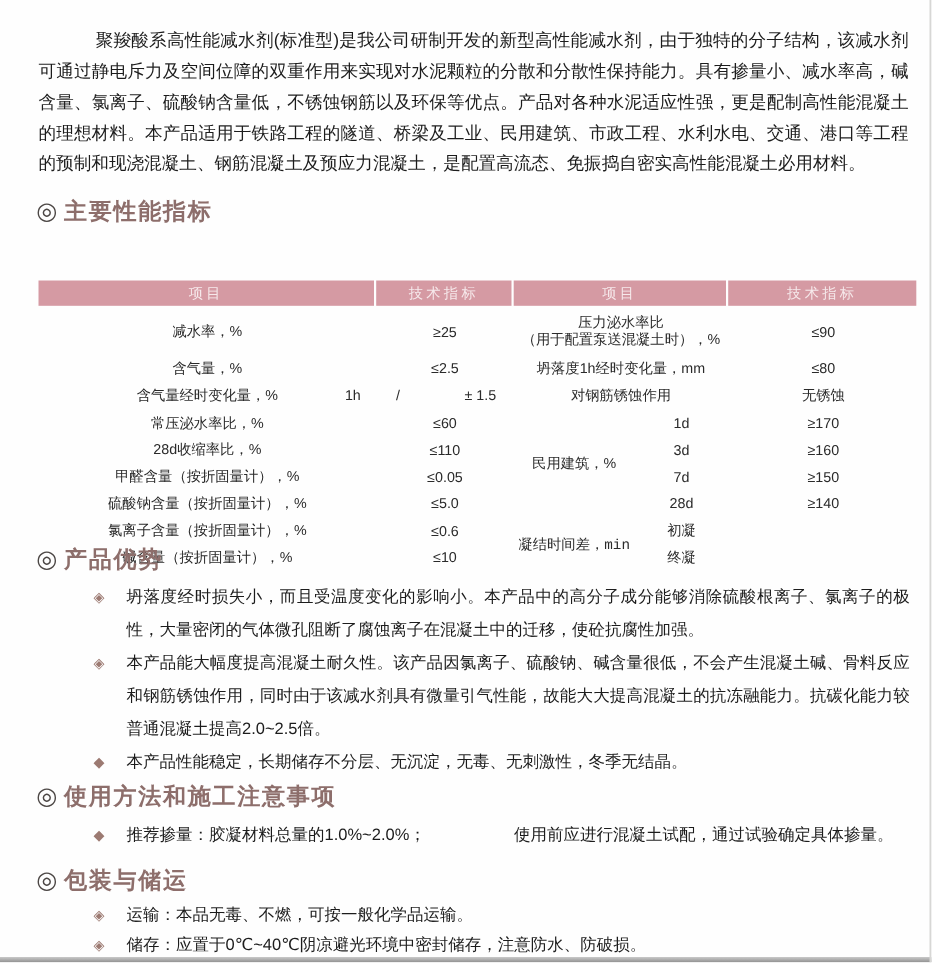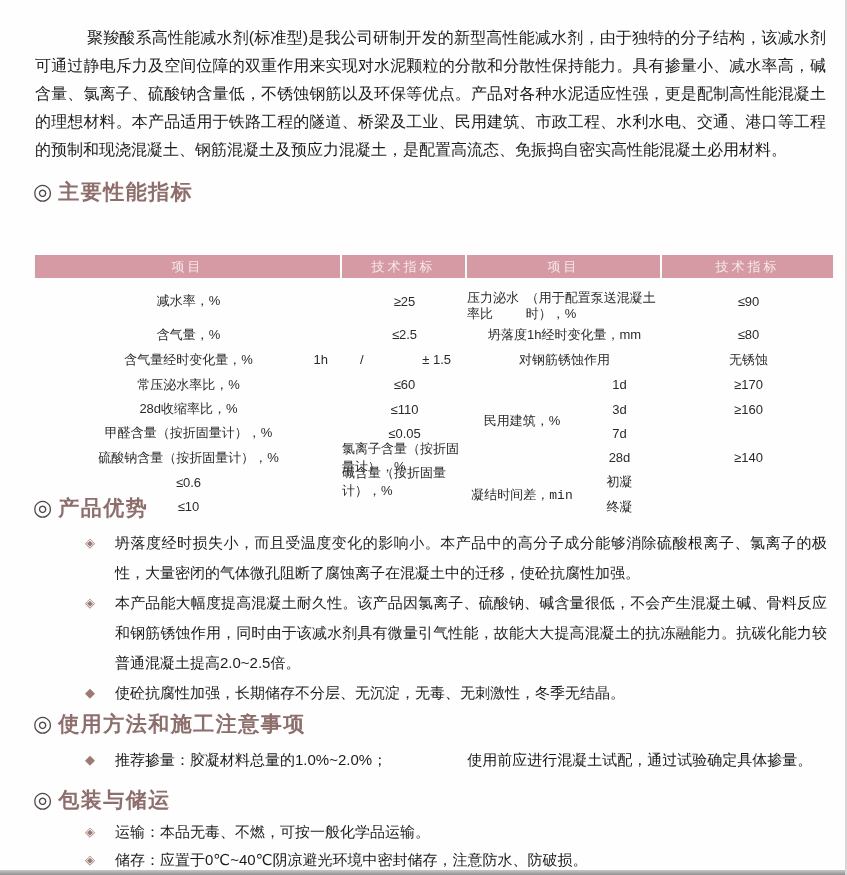--- a/index.html
+++ b/index.html
@@ -35,21 +35,21 @@
              display:flex;align-items:center;justify-content:center;letter-spacing:3px;}
   .tbody{display:flex;margin-top:2px;}
   .grid-left{display:grid;grid-template-columns:307px 125px;
              grid-template-rows:42px 25px 25px 25px 24px 24px 25px 24px 25px;width:432px;}
   .grid-right{display:grid;grid-template-columns:110px 85px 173px;
               grid-template-rows:42px 25px 25px 25px 24px 24px 25px 24px 25px;width:368px;}
   .cell{display:flex;align-items:center;justify-content:center;font-size:13px;color:#2a2a2a;}
   .cell.rel{position:relative;}
   .cell .time{position:absolute;right:14px;}
   .cell.spread{justify-content:space-between;padding:0 16px 0 18px;}
-  .two-line{line-height:16px;align-items:flex-end;}
+  .two-line{flex-direction:column;line-height:16px;}
   .span-label{grid-column:1 / span 2;}
   .c3{grid-column:3;}
   .strength-label{grid-column:1;grid-row:4 / span 4;}
   .setting-label{grid-column:1;grid-row:8 / span 2;font-family:Liberation Mono, monospace;}
   .setting-value{grid-column:3;grid-row:8 / span 2;}
 
   
   .bullet-list{position:absolute;left:35px;width:792px;}
   #adv-list{top:528px;}
   #usage-item-wrap{top:745px;}
@@ -106,20 +106,21 @@
         <div class="cell">常压泌水率比，%</div>
         <div class="cell">≤60</div>
 
         <div class="cell">28d收缩率比，%</div>
         <div class="cell">≤110</div>
 
         <div class="cell">甲醛含量（按折固量计），%</div>
         <div class="cell">≤0.05</div>
 
         <div class="cell">硫酸钠含量（按折固量计），%</div>
+        <div class="cell">≤5.0</div>
 
         <div class="cell">氯离子含量（按折固量计），%</div>
         <div class="cell">≤0.6</div>
 
         <div class="cell">碱含量（按折固量计），%</div>
         <div class="cell">≤10</div>
       </div>
 
       <div class="grid-right">
         <div class="cell two-line span-label" style="grid-row:1">
@@ -133,20 +134,21 @@
 
         <div class="cell span-label" style="grid-row:3">对钢筋锈蚀作用</div>
         <div class="cell c3" style="grid-row:3">无锈蚀</div>
 
         <div class="cell strength-label">民用建筑，%</div>
         <div class="cell" style="grid-column:2;grid-row:4">1d</div>
         <div class="cell c3" style="grid-row:4">≥170</div>
         <div class="cell" style="grid-column:2;grid-row:5">3d</div>
         <div class="cell c3" style="grid-row:5">≥160</div>
         <div class="cell" style="grid-column:2;grid-row:6">7d</div>
+        <div class="cell c3" style="grid-row:6">≥150</div>
         <div class="cell" style="grid-column:2;grid-row:7">28d</div>
         <div class="cell c3" style="grid-row:7">≥140</div>
 
         <div class="cell setting-label">凝结时间差，min</div>
         <div class="cell" style="grid-column:2;grid-row:8">初凝</div>
         <div class="cell" style="grid-column:2;grid-row:9">终凝</div>
       </div>
 
     </div>
   </div>
@@ -159,21 +161,21 @@
     <div class="bullet-item">
       <span class="diamond">◈</span>
       <span>坍落度经时损失小，而且受温度变化的影响小。本产品中的高分子成分能够消除硫酸根离子、氯离子的极性，大量密闭的气体微孔阻断了腐蚀离子在混凝土中的迁移，使砼抗腐性加强。</span>
     </div>
     <div class="bullet-item">
       <span class="diamond">◈</span>
       <span>本产品能大幅度提高混凝土耐久性。该产品因氯离子、硫酸钠、碱含量很低，不会产生混凝土碱、骨料反应和钢筋锈蚀作用，同时由于该减水剂具有微量引气性能，故能大大提高混凝土的抗冻融能力。抗碳化能力较普通混凝土提高2.0~2.5倍。</span>
     </div>
     <div class="bullet-item">
       <span class="diamond">◆</span>
-      <span>使砼抗腐性加强，长期储存不分层、无沉淀，无毒、无刺激性，冬季无结晶。</span>
+      <span>本产品性能稳定，长期储存不分层、无沉淀，无毒、无刺激性，冬季无结晶。</span>
     </div>
   </div>
 
   <div class="sec-head" id="head-usage">
     <span class="marker">◎</span>
     <span class="title">使用方法和施工注意事项</span>
   </div>
   <div class="bullet-list usage" id="usage-item-wrap">
     <div class="bullet-item">
       <span class="diamond">◆</span>

